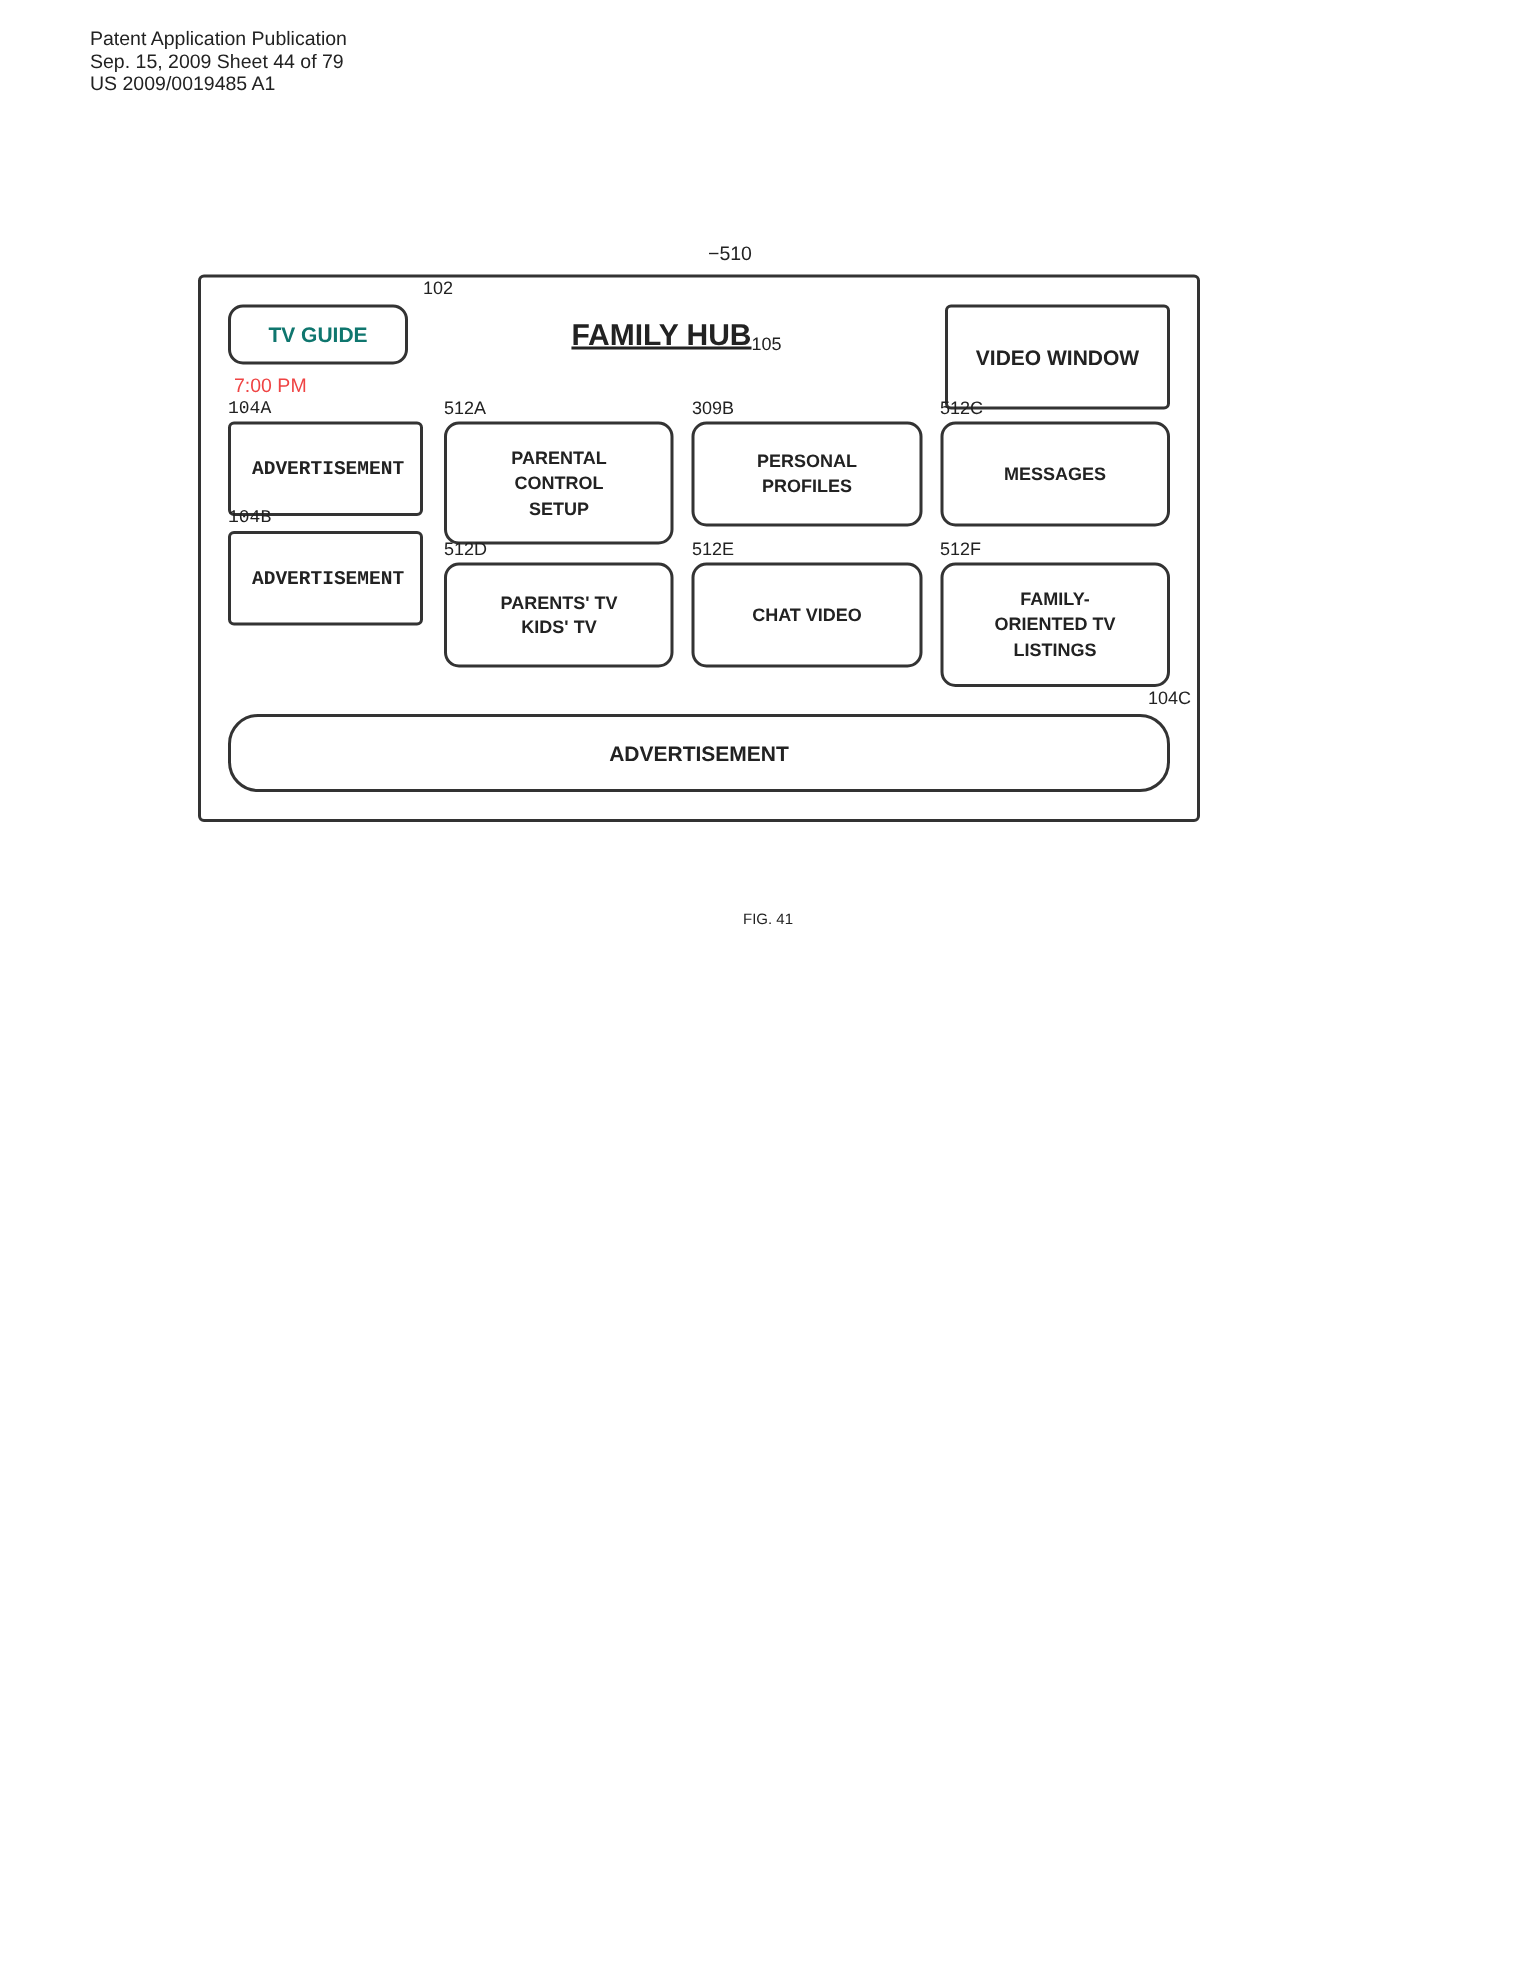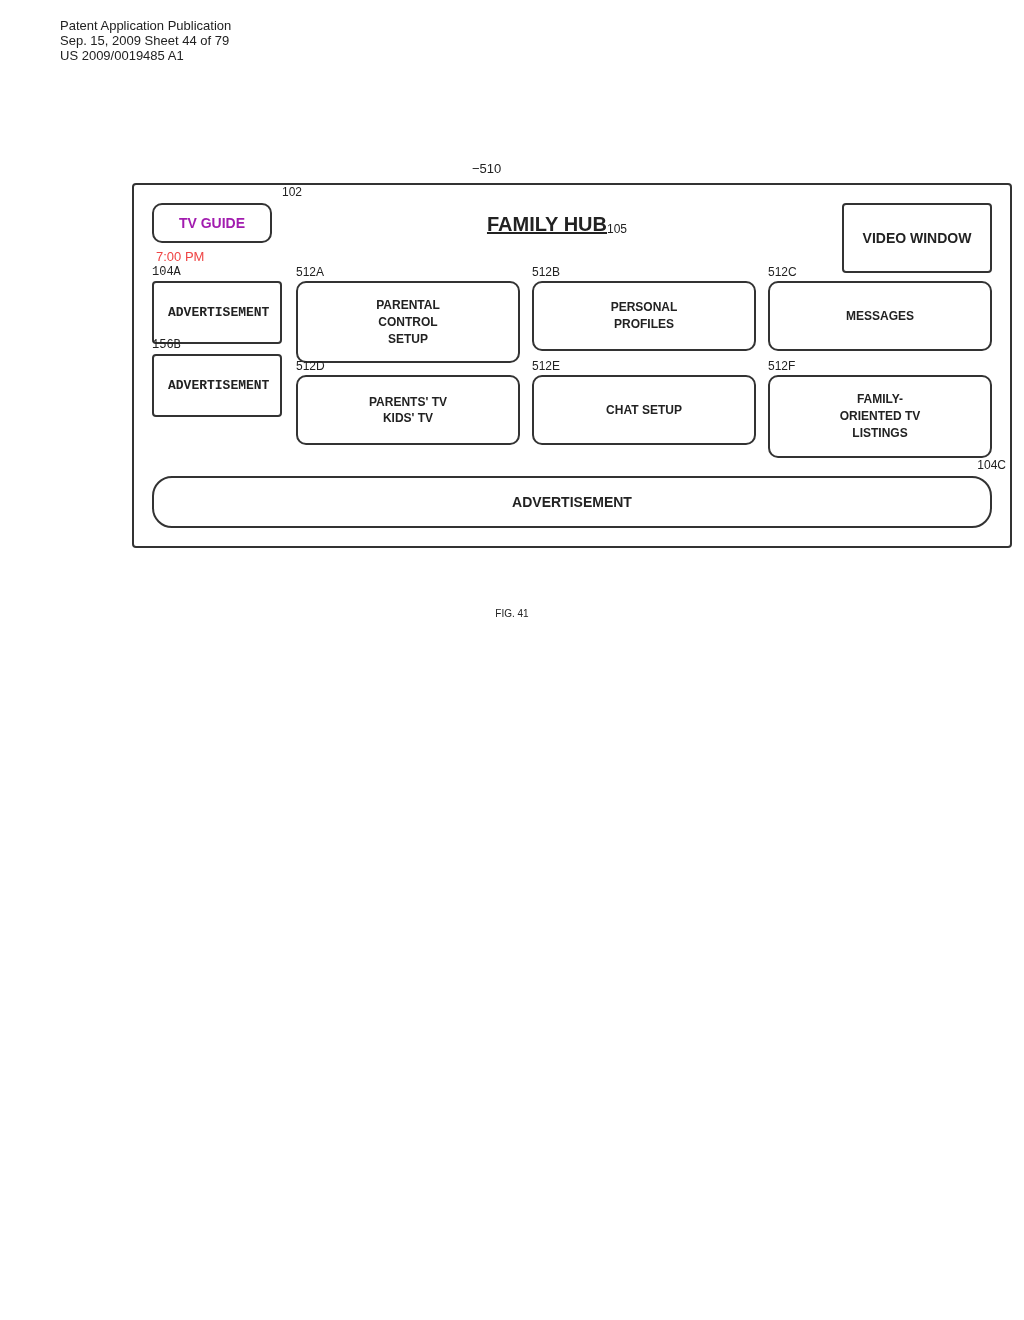--- a/index.html
+++ b/index.html
@@ -42,21 +42,21 @@
       color: #222;
     }
 
     
     .screen-box {
       border: 2px solid #333;
       border-radius: 4px;
       padding: 18px 18px 18px 18px;
       background: #fff;
       position: relative;
-      width: 880px;
+      width: 668px;
     }
 
     
     .screen-top-row {
       display: flex;
       align-items: flex-start;
       justify-content: space-between;
       margin-bottom: 8px;
     }
 
@@ -74,21 +74,21 @@
       font-size: 12px;
       color: #222;
     }
 
     .tv-guide-box {
       border: 2px solid #333;
       border-radius: 10px;
       padding: 10px 16px;
       font-size: 14px;
       font-weight: bold;
-      color: #a21caf;
+      color: #0f766e;
       width: 120px;
       text-align: center;
     }
 
     .tv-guide-time {
       font-size: 13px;
       color: #ef4444;
       margin-top: 6px;
       padding-left: 4px;
     }
@@ -290,47 +290,47 @@
       <div class="screen-middle">
 
         <div class="ads-column">
           <div class="ad-box-wrapper">
             <span class="ref-label">104A</span>
             <div class="ad-box">
               <span>ADVERTISEMENT</span>
             </div>
           </div>
           <div class="ad-box-wrapper">
-            <span class="ref-label">156B</span>
+            <span class="ref-label">104B</span>
             <div class="ad-box">
               <span>ADVERTISEMENT</span>
             </div>
           </div>
         </div>
 
         <div class="features-grid">
         <div class="feature-btn-wrapper">
               <span class="feature-ref">512A</span>
               <div class="feature-btn">PARENTAL<br>CONTROL<br>SETUP</div>
             </div>
             <div class="feature-btn-wrapper">
-              <span class="feature-ref">512B</span>
+              <span class="feature-ref">309B</span>
               <div class="feature-btn">PERSONAL<br>PROFILES</div>
             </div>
             <div class="feature-btn-wrapper">
               <span class="feature-ref">512C</span>
               <div class="feature-btn">MESSAGES</div>
             </div>
             <div class="feature-btn-wrapper">
               <span class="feature-ref">512D</span>
               <div class="feature-btn">PARENTS' TV<br>KIDS' TV</div>
             </div>
             <div class="feature-btn-wrapper">
               <span class="feature-ref">512E</span>
-              <div class="feature-btn">CHAT SETUP</div>
+              <div class="feature-btn">CHAT VIDEO</div>
             </div>
             <div class="feature-btn-wrapper">
               <span class="feature-ref">512F</span>
               <div class="feature-btn">FAMILY-<br>ORIENTED TV<br>LISTINGS</div>
             </div>
           </div>
 
       </div>
 
       <div class="screen-bottom">

